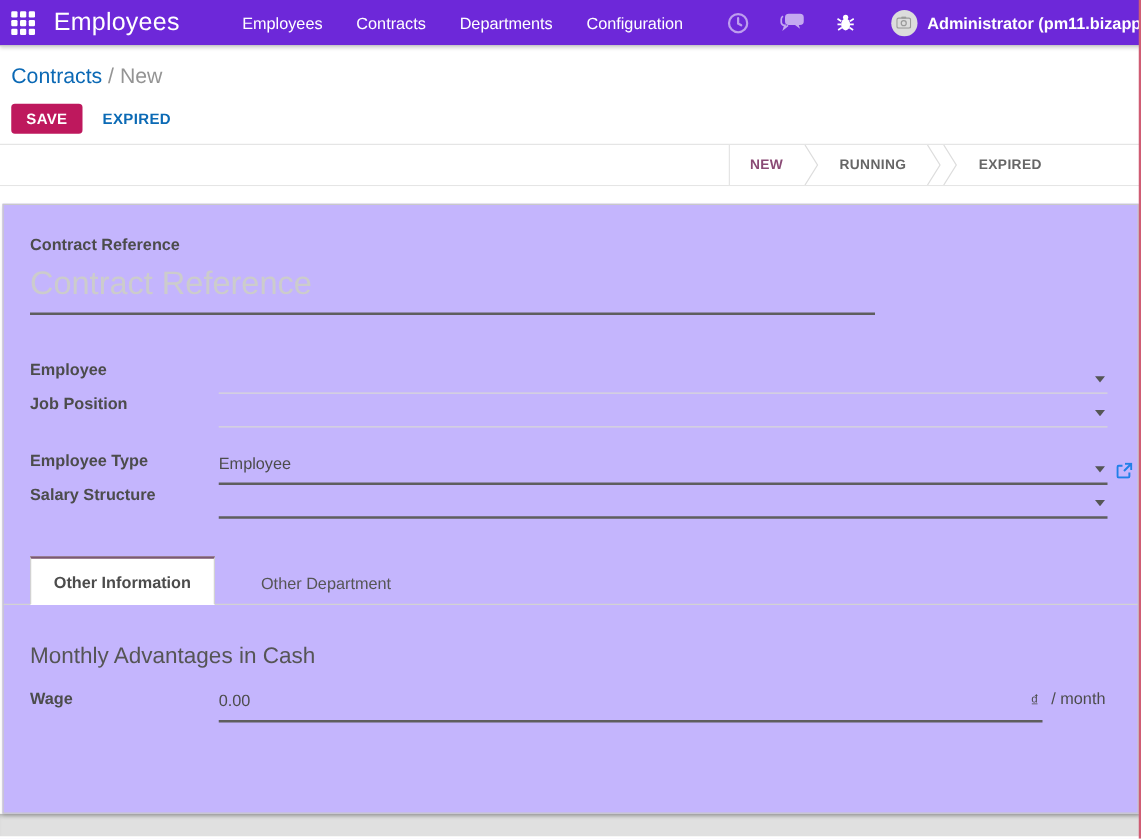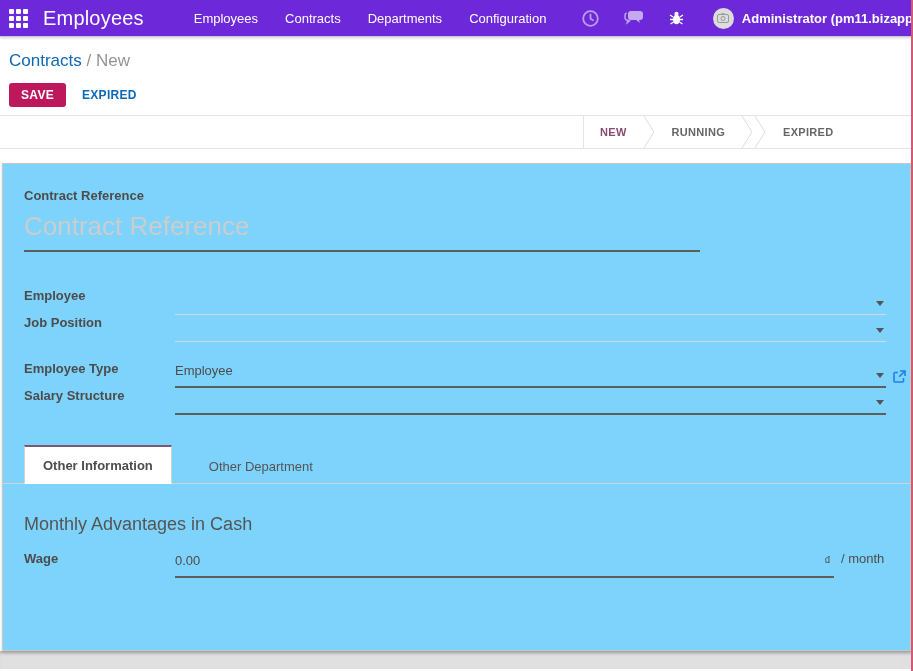--- a/index.html
+++ b/index.html
@@ -41,21 +41,21 @@
   .statusbar { margin-left:583px; border-left:1px solid #e5e5e5; display:flex;
     align-items:stretch; white-space:nowrap; }
   .status-item { display:flex; align-items:center; padding:0 16px; font-size:11px;
     font-weight:700; color:#666; letter-spacing:.3px; cursor:pointer; }
   .status-item.active { color:#8a4a75; }
   .status-sep { display:flex; align-items:center; }
 
   .gap-strip { height:14px; background:#fff; }
 
   
-  .sheet { margin:0 2px; border:1px solid #c9c9c9; background:#7dd3fc; height:488px;
+  .sheet { margin:0 2px; border:1px solid #c9c9c9; background:#c4b5fd; height:488px;
     padding:24px 24px 0 21px; position:relative; box-shadow:0 2px 3px rgba(0,0,0,.15); }
   .title-label { font-size:13px; font-weight:700; color:#4c4c4c; }
   .title-input { display:block; width:676px; margin-top:6px; font-family:inherit;
     font-size:26px; color:#555; border:none; border-bottom:2px solid #5e5e5e;
     padding:2px 0 8px; outline:none; background:transparent; }
   .title-input::placeholder { color:#ccc; }
 
   .fields { margin-top:36px; }
   .frow { display:flex; min-height:27px; position:relative; }
   .flabel { width:151px; flex:0 0 151px; font-size:13px; font-weight:700;

